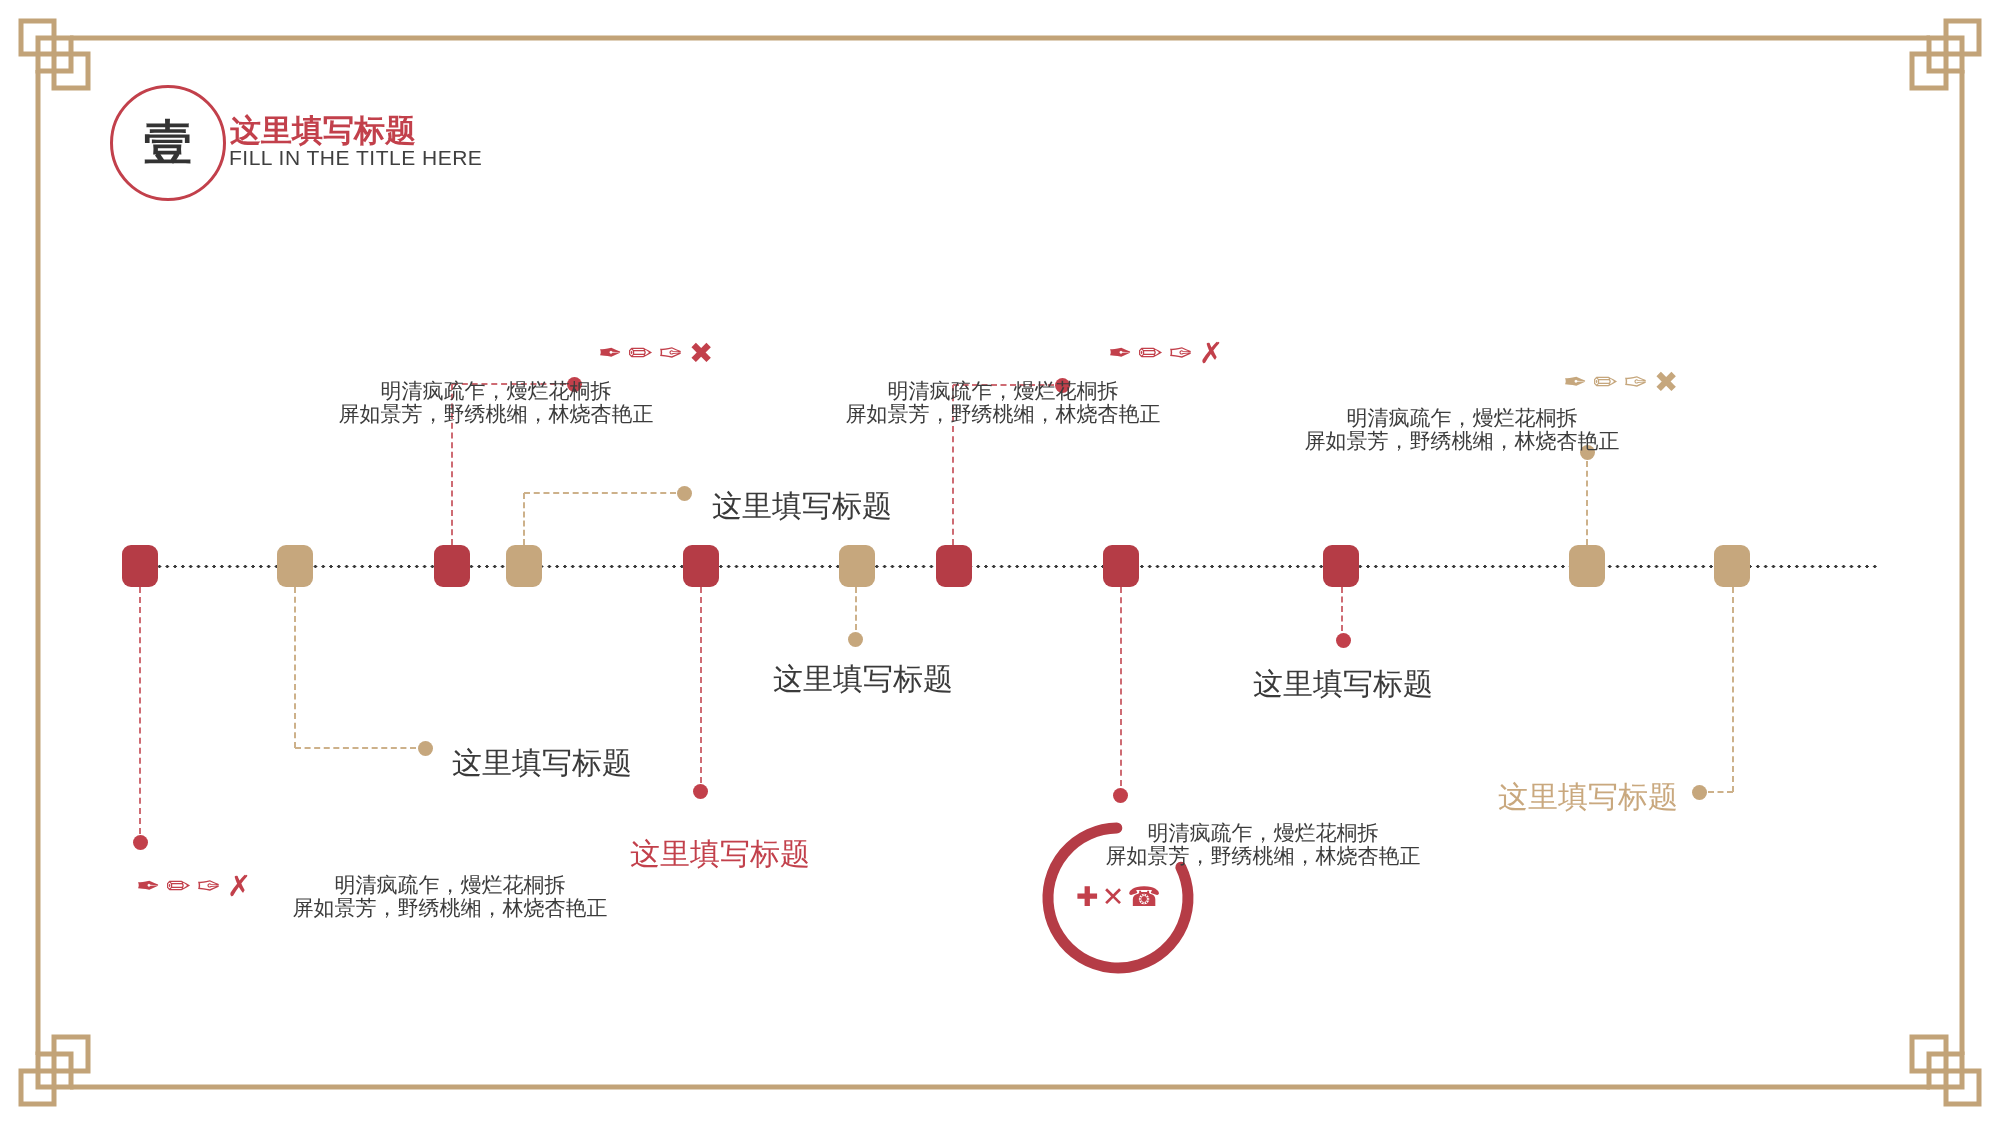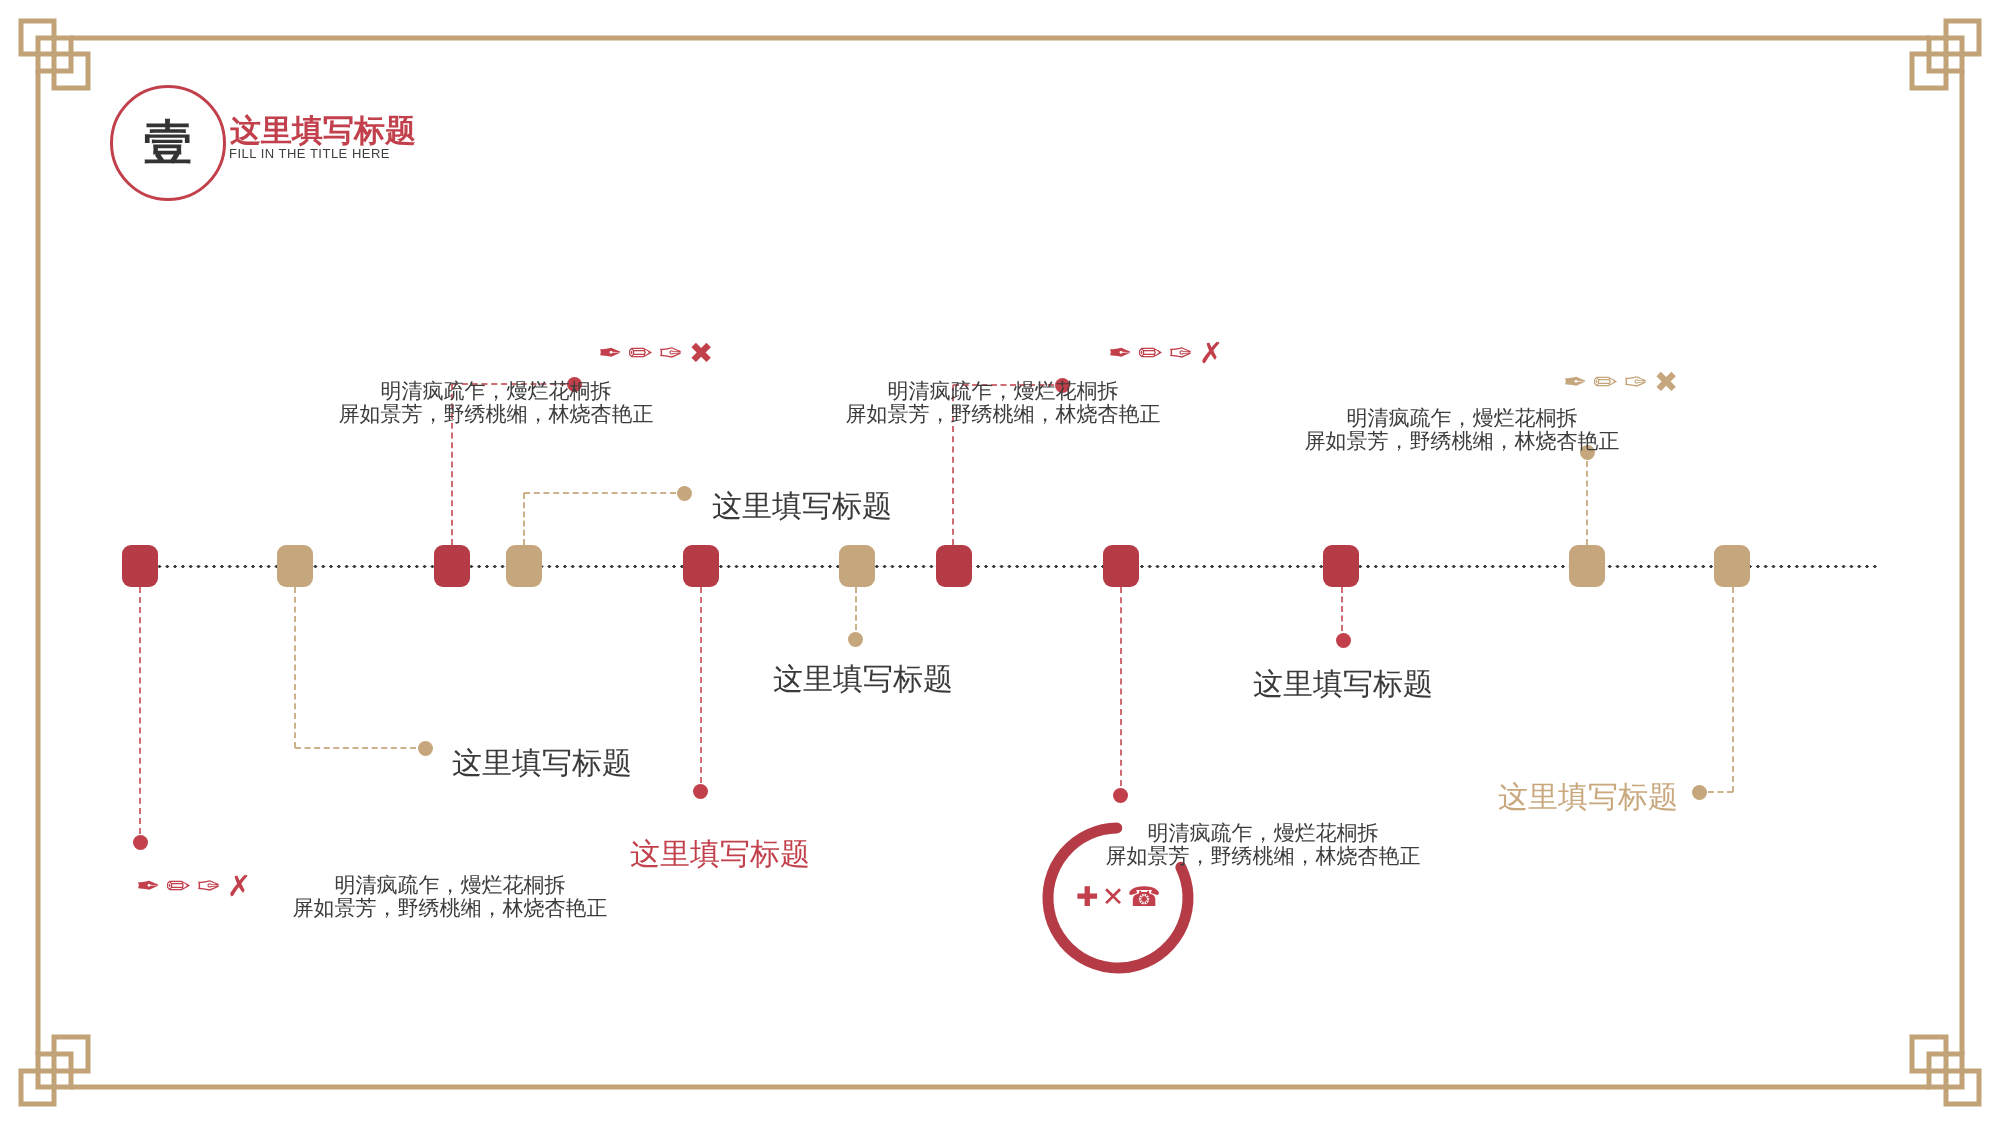--- a/index.html
+++ b/index.html
@@ -4,21 +4,21 @@
 <style>
   html,body{margin:0;padding:0;background:#fff;}
   .slide{position:relative;width:2000px;height:1125px;background:#ffffff;overflow:hidden;
          font-family:"Liberation Sans","DejaVu Sans",sans-serif;}
   .abs{position:absolute;}
   svg.frame{position:absolute;left:0;top:0;}
   .badge-circle{left:110px;top:85px;width:110px;height:110px;border:3px solid var(--red-accent);
                 border-radius:50%;display:flex;align-items:center;justify-content:center;}
   .badge-num{font-size:48px;font-weight:bold;color:#333333;}
   .sec-title{left:230px;top:110px;font-size:31px;font-weight:bold;color:var(--red-accent);white-space:nowrap;}
-  .sec-sub{left:229px;top:146px;font-size:13px;color:#3f3f3f;letter-spacing:.5px;white-space:nowrap;}
+  .sec-sub{left:229px;top:146px;font-size:21px;color:#3f3f3f;letter-spacing:.5px;white-space:nowrap;}
   .axis{height:5px;background-image:radial-gradient(circle 1.7px at 3.9px 2.5px,var(--axis-dot) 98%,transparent);
         background-size:7.8px 5px;background-repeat:repeat-x;}
   .node{width:36px;height:42px;border-radius:9px;}
   .vline{border-left:2px dashed;width:0;}
   .hline{border-top:2px dashed;height:0;}
   .dot{border-radius:50%;width:15px;height:15px;}
   .title{font-size:30px;white-space:nowrap;}
   .tblock{text-align:center;white-space:nowrap;font-size:21px;line-height:23px;color:#3c3c3c;
           transform:translateX(-50%);}
   .icons{white-space:nowrap;font-size:29px;letter-spacing:6px;}

